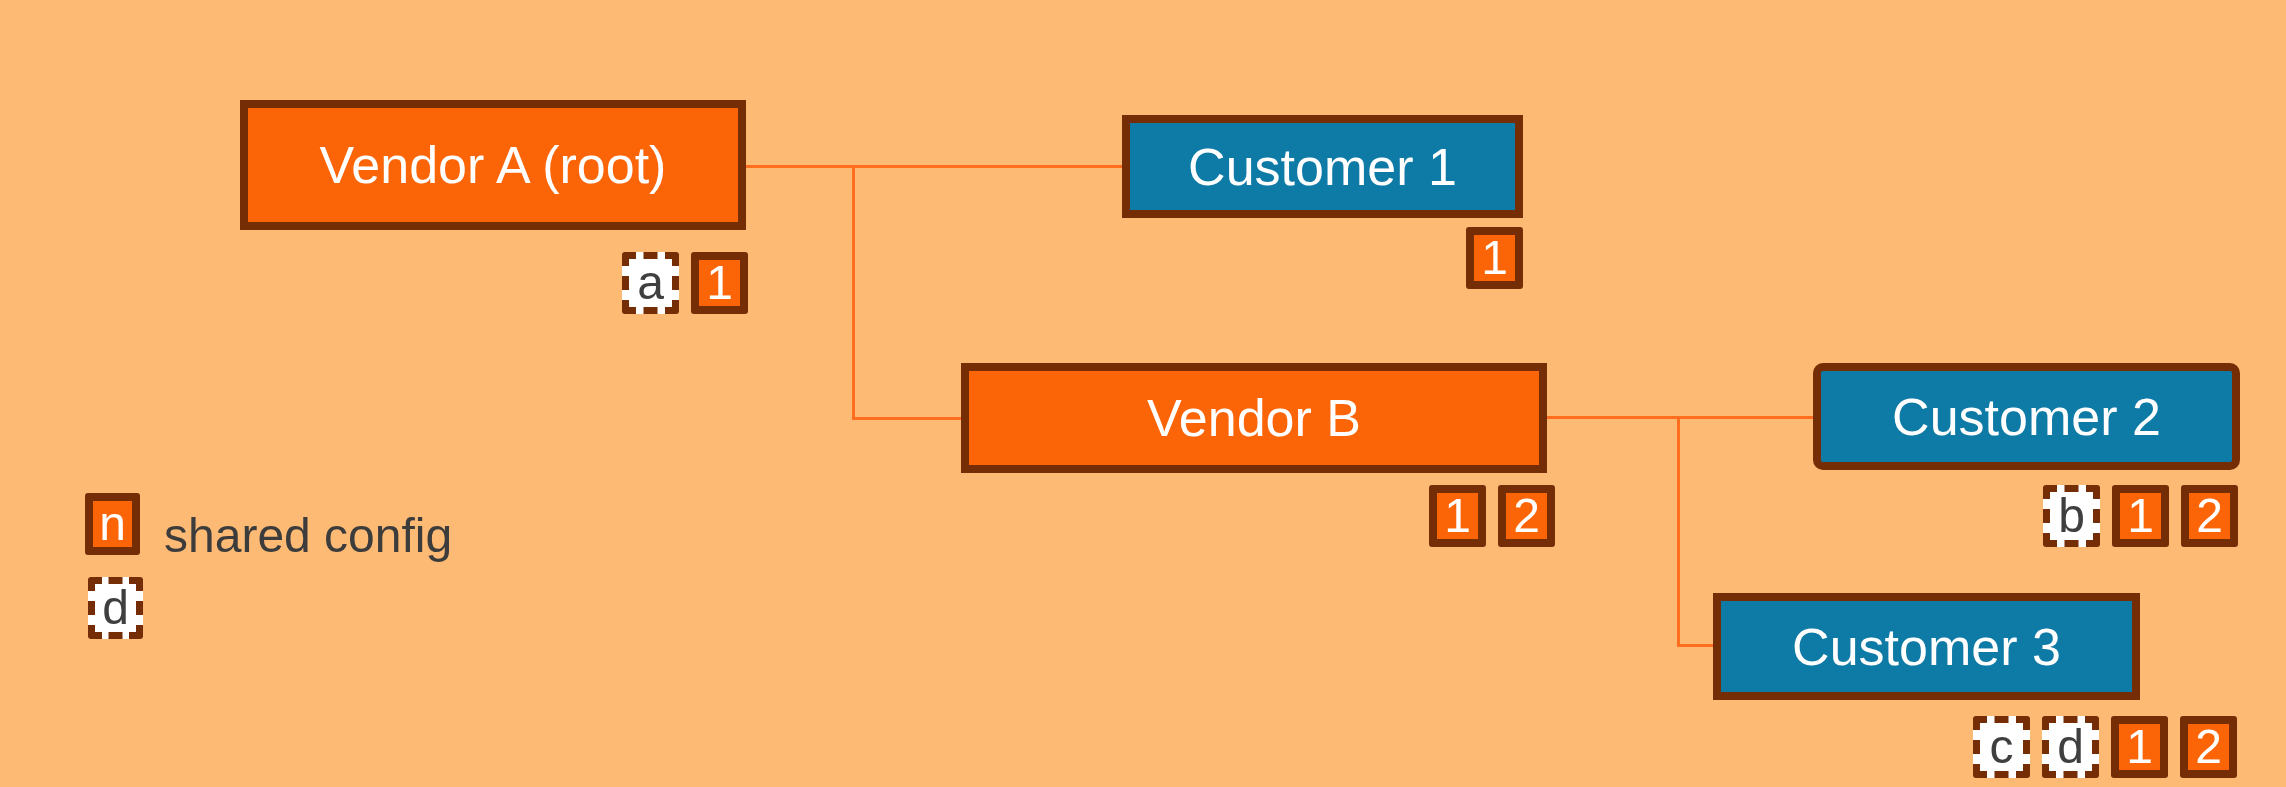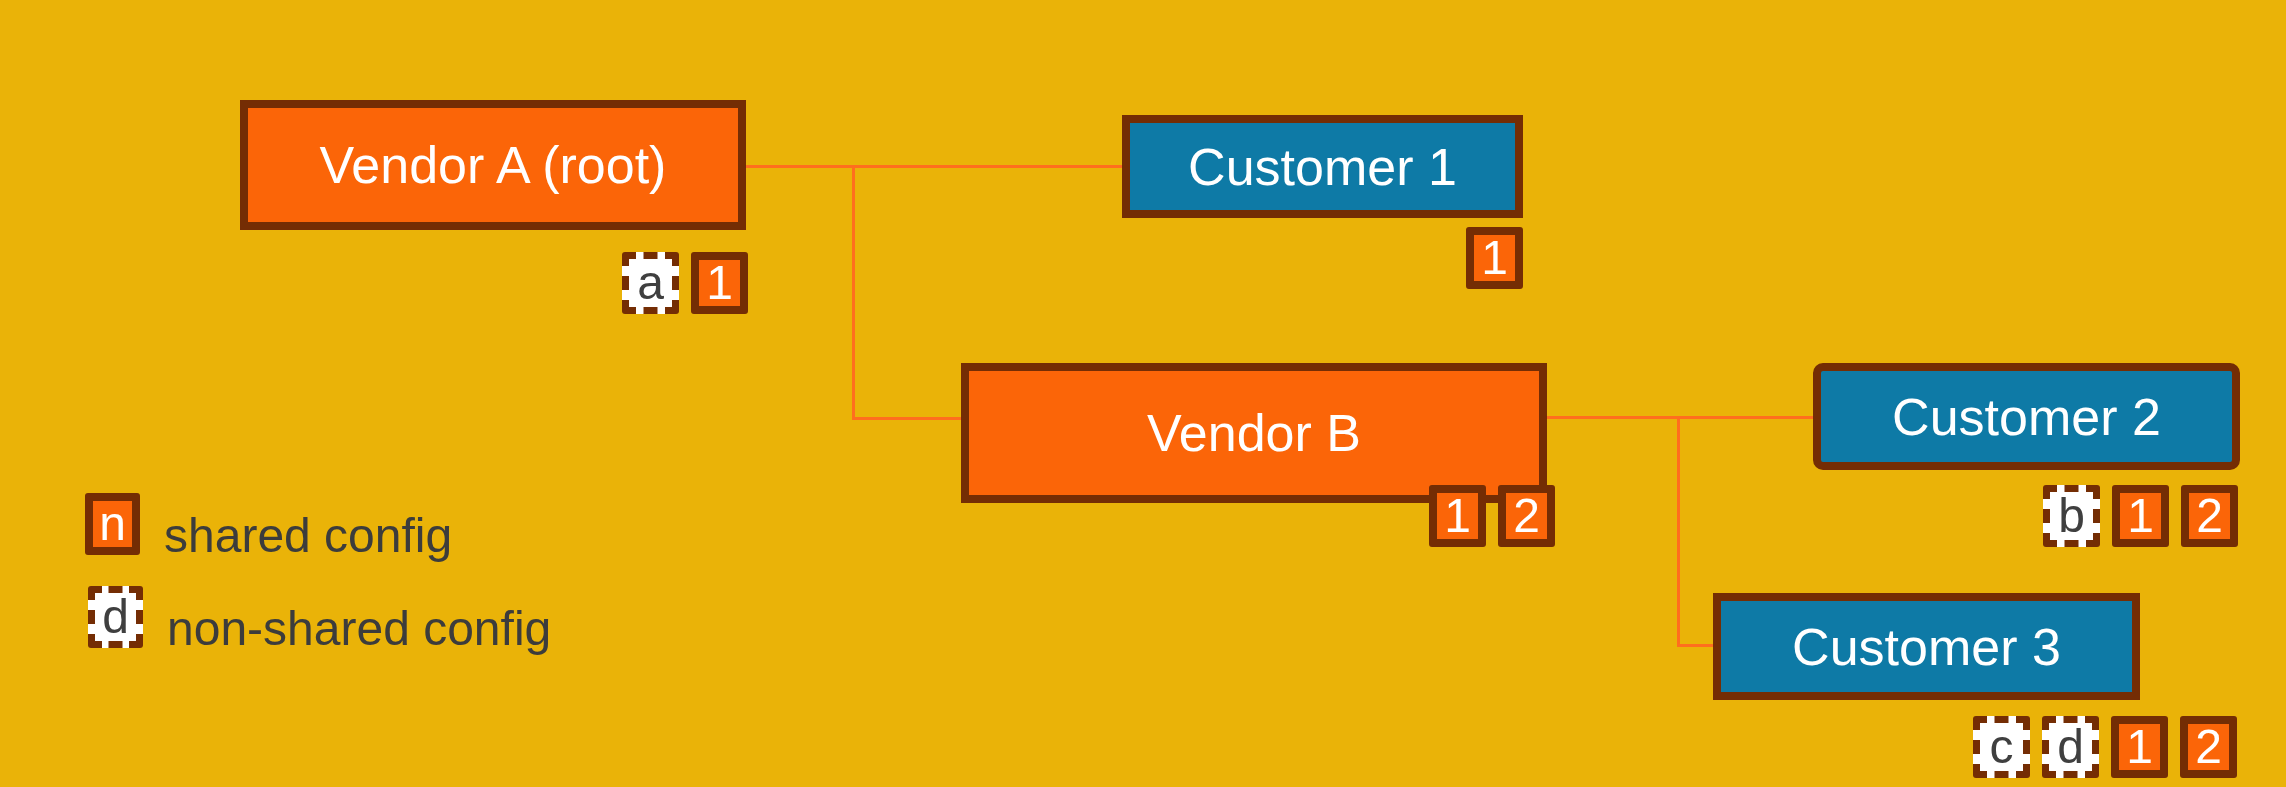--- a/index.html
+++ b/index.html
@@ -1,19 +1,19 @@
 <!DOCTYPE html>
 <html><head>
 <meta charset="utf-8">
 <style>
   html,body{margin:0;padding:0;background:#ffffff;}
   #canvas{
     position:relative;
     width:2286px;height:787px;
-    background:#eab308;
+    background:#fdba74;
     font-family:"Liberation Sans","DejaVu Sans",sans-serif;
     overflow:hidden;
   }
   .node{
     position:absolute;
     box-sizing:border-box;
     display:flex;align-items:center;justify-content:center;
     border:8px solid #742d04;
     color:#ffffff;
     font-size:52px;
@@ -67,21 +67,21 @@
   <div class="edge" style="left:1677px;top:644px;width:136px;height:3px;"></div>
 
   <div class="node vendor" style="left:240px;top:100px;width:506px;height:130px;">
     <span>Vendor A (root)</span>
   </div>
 
   <div class="node customer" style="left:1122px;top:115px;width:401px;height:103px;">
     <span>Customer 1</span>
   </div>
 
-  <div class="node vendor" style="left:961px;top:363px;width:586px;height:140px;">
+  <div class="node vendor" style="left:961px;top:363px;width:586px;height:110px;">
     <span>Vendor B</span>
   </div>
 
   <div class="node customer" style="left:1813px;top:363px;width:427px;height:107px;border-radius:10px;">
     <span>Customer 2</span>
   </div>
 
   <div class="node customer" style="left:1713px;top:593px;width:427px;height:107px;">
     <span>Customer 3</span>
   </div>
@@ -113,16 +113,15 @@
     <span class="badge shared">2</span>
   </div>
 
   <div class="legend-row" style="left:85px;top:484px;">
     <span class="badge shared" style="width:55px;">n</span>
     <span class="legend-label">shared config</span>
   </div>
 
   <div class="legend-row" style="left:88px;top:577px;">
     <span class="badge non-shared" style="width:55px;">d</span>
-    <span class="legend-label">non-shared config</span>
   </div>
 
 </div>
 
 </body></html>

